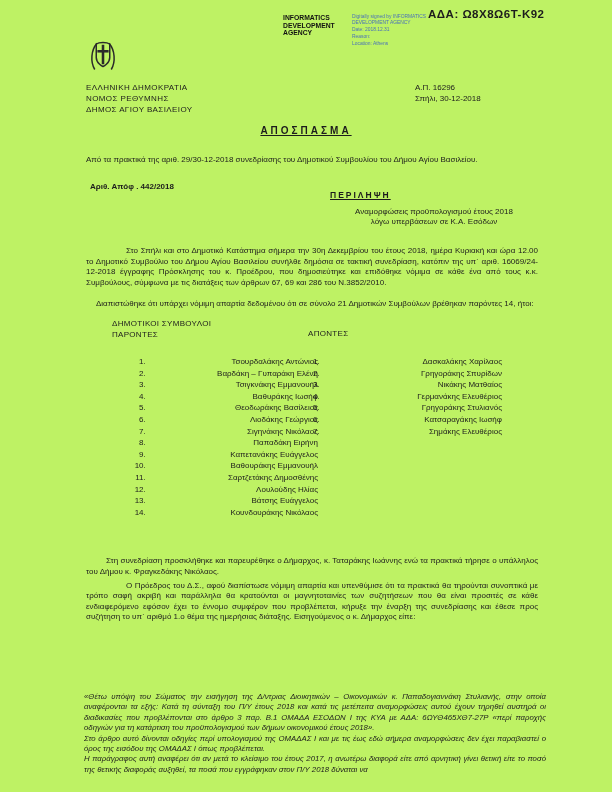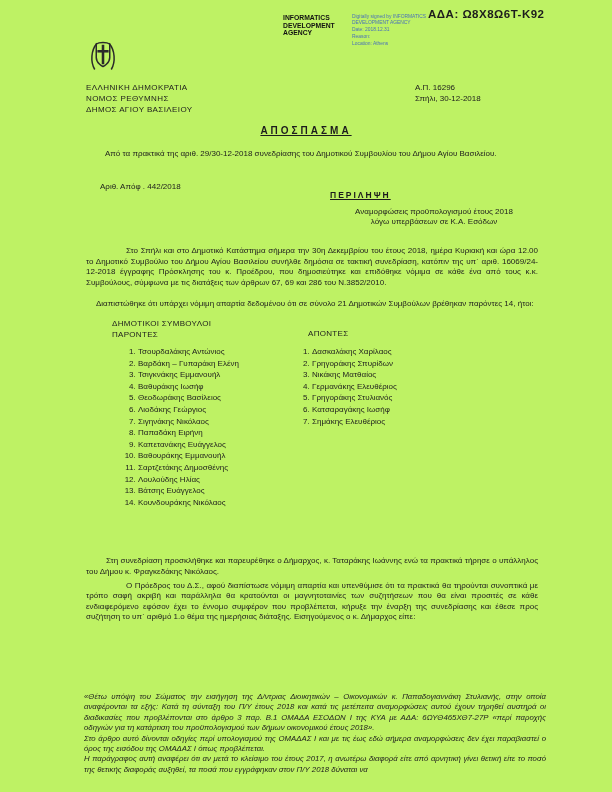--- a/index.html
+++ b/index.html
@@ -14,32 +14,32 @@
   .stamp{top:14px;left:283px;display:flex;gap:5px;align-items:flex-start;}
   .stamp-agency{width:64px;font-size:6.8px;font-weight:bold;line-height:7.5px;color:#111;text-transform:uppercase;}
   .stamp-blue{width:80px;font-size:4.9px;line-height:6px;color:#4a72b8;}
   .stamp-blue div{margin:0 0 1px 0;}
   
   .emblem{top:38px;left:88px;}
   .hdr-left{top:82px;left:86px;font-size:8px;line-height:11px;letter-spacing:.4px;}
   .hdr-right{top:82px;left:415px;font-size:8px;line-height:11px;}
   
   .title{top:125px;left:0;width:612px;text-align:center;font-size:10px;font-weight:bold;letter-spacing:3px;text-decoration:underline;}
-  .intro{top:149px;left:86px;width:452px;font-size:8px;line-height:10px;margin-left:19px;}
-  .decision{top:182px;left:100px;font-size:8px;}
+  .intro{top:155px;left:86px;width:452px;font-size:8px;line-height:10px;}
+  .decision{top:182px;left:90px;font-size:8px;font-weight:bold;}
   .summary-title{top:190px;left:330px;width:150px;font-size:8.5px;font-weight:bold;letter-spacing:2px;text-decoration:underline;}
   .summary{top:207px;left:312px;width:244px;text-align:center;font-size:8px;line-height:10px;}
   
   .para{font-size:8px;line-height:10.5px;text-align:justify;}
   .body1{top:246px;left:86px;width:452px;text-indent:40px;}
   .body2{top:299px;left:86px;width:452px;text-indent:10px;}
   
   .council-hdr{top:318px;left:112px;font-size:8px;line-height:11px;letter-spacing:.3px;}
   .absent-hdr{top:329px;left:308px;font-size:8px;letter-spacing:.3px;}
-  ol.members{margin:0;padding:0 0 0 18px;font-size:8px;line-height:11.6px;list-style:decimal;}
+  ol.members{margin:10px;padding:0 0 0 18px;font-size:8px;line-height:11.6px;list-style:decimal;text-align:right;}
   .present-list{top:346px;left:120px;width:170px;}
   .absent-list{top:346px;left:294px;width:180px;}
   .body3{top:556px;left:86px;width:452px;text-indent:20px;}
   .body4{top:581px;left:86px;width:452px;text-indent:40px;line-height:10.3px;}
   .quotes{top:644px;left:84px;width:462px;font-size:7.8px;line-height:10.4px;font-style:italic;text-align:justify;margin-top:48px;}
   .quotes p{margin:0;}
 </style>
 </head>
 <body>
 

